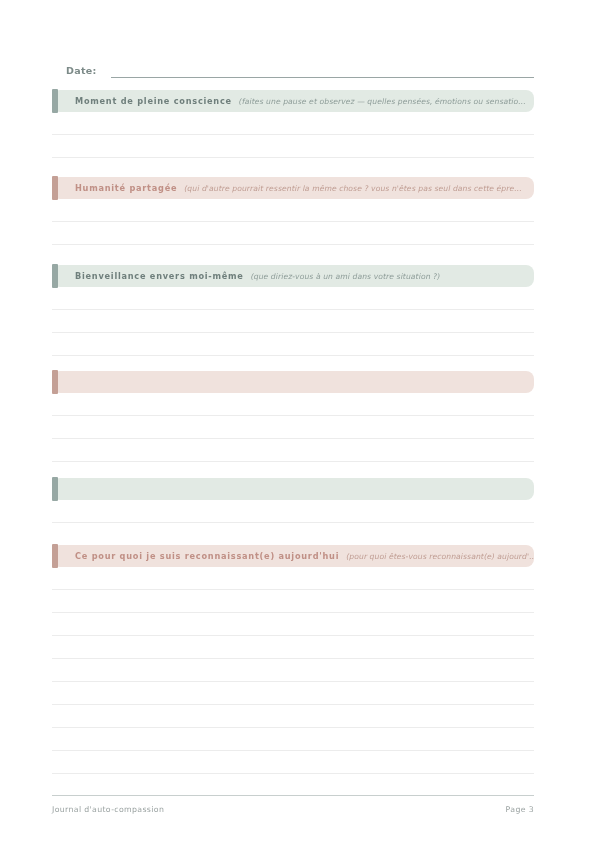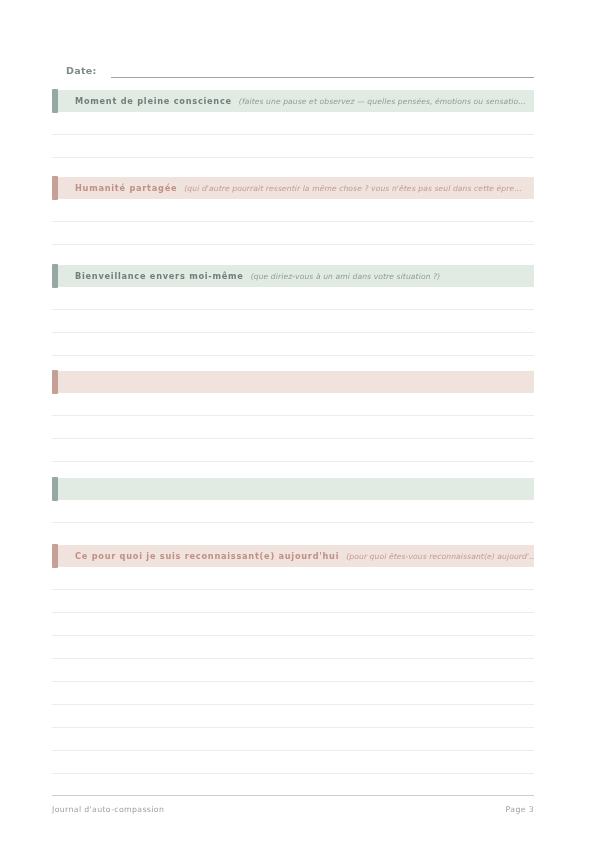--- a/index.html
+++ b/index.html
@@ -53,21 +53,21 @@
   .section {
     position: absolute;
     left: 52px;
     width: 482px;
   }
   .band {
     position: relative;
     height: 22px;
     display: flex;
     align-items: center;
-    border-radius: 0;
+    border-radius: 8px;
   }
   .band.sage { background: #e2eae4; }
   .band.rose { background: #f0e2dd; }
 
   .accent {
     position: absolute;
     left: 0;
     top: -1px;
     width: 6px;
     height: 24px;

